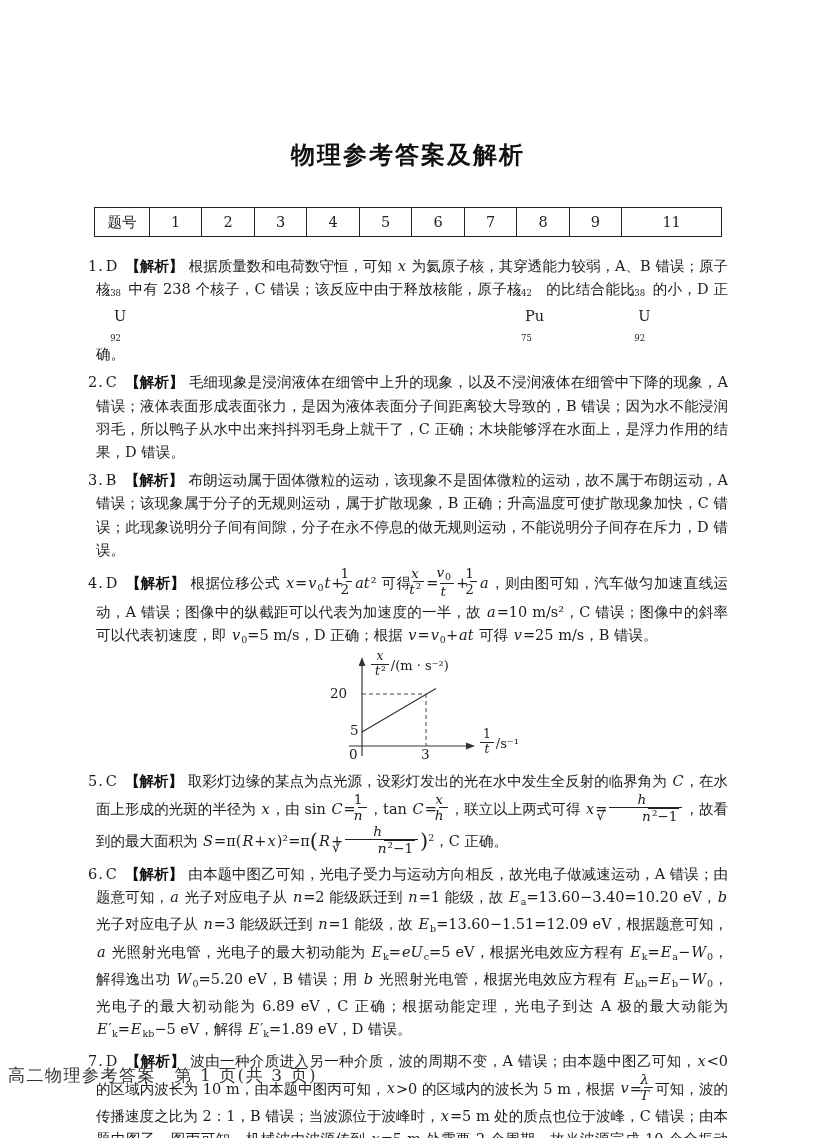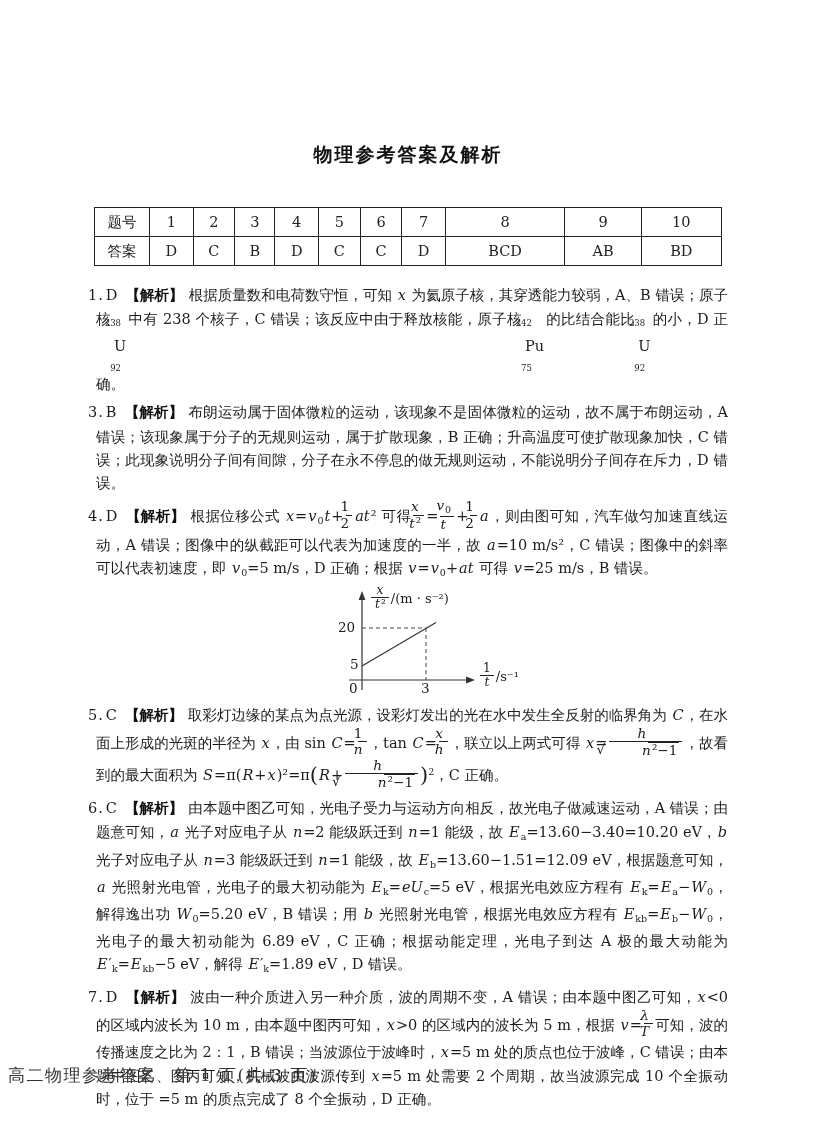--- a/index.html
+++ b/index.html
@@ -6,39 +6,39 @@
   body{
     width:817px;height:1138px;position:relative;background:#ffffff;
     font-family:"DejaVu Serif","Liberation Serif",serif;
     color:#1c1c1c;
     -webkit-font-smoothing:antialiased;
   }
   .sheet{position:absolute;left:88px;top:0;width:640px;}
   .title{
     padding-top:139px;text-align:center;
     font-family:Liberation Serif, serif;
-    font-weight:700;font-size:19px;line-height:32px;letter-spacing:2px;color:#111;
+    font-weight:700;font-size:24px;line-height:32px;letter-spacing:2px;color:#111;
   }
   table.ans{
     width:628px;margin:36px auto 18px auto;border-collapse:collapse;
   }
   table.ans td{
     border:1px solid #222;height:28px;text-align:center;vertical-align:middle;
     font-size:14.5px;padding:0;color:#222;
   }
   table.ans td.hd{width:54px;}
   .sol{
     margin:0 0 5px 0;text-align:justify;
     font-size:14.5px;line-height:23.2px;
     padding-left:8px;text-indent:-8px;
   }
   .sol .no{letter-spacing:1px;}
   .sol .ansl{margin:0 8px 0 2px;}
   .sol .tag{
-    font-family:Liberation Mono, monospace;
+    font-family:Liberation Serif, serif;
     font-weight:700;margin-right:5px;color:#111;
   }
   i.vr{font-style:italic;padding:0 1px;}
   .sb{font-size:9.5px;vertical-align:-3px;}
   .sp{font-size:9.5px;vertical-align:5px;}
   .frac{
     display:inline-flex;flex-direction:column;vertical-align:middle;
     text-align:center;font-size:0.94em;line-height:1.12;margin:0 2px;
     position:relative;top:-2px;
   }
@@ -72,34 +72,21 @@
           <td class="hd">题号</td>
           <td>1</td>
           <td>2</td>
           <td>3</td>
           <td>4</td>
           <td>5</td>
           <td>6</td>
           <td>7</td>
           <td>8</td>
           <td>9</td>
-          <td>10</td>
-        </tr>
-        <tr>
-          <td class="hd">答案</td>
-          <td>D</td>
-          <td>C</td>
-          <td>B</td>
-          <td>D</td>
-          <td>C</td>
-          <td>C</td>
-          <td>D</td>
-          <td>BCD</td>
-          <td>AB</td>
-          <td>BD</td>
+          <td>11</td>
         </tr>
       </tbody>
   </table>
 
   <div id="sols-a">
       <div class="sol"><span class="no">1.</span><span class="ansl">D</span><b class="tag">【解析】</b>根据质量数和电荷数守恒，可知 <i class="vr">x</i> 为氦原子核，其穿透能力较弱，A、B 错误；原子核<span class="nuc">
           <span class="az">
             <span>238</span>
             <span>92</span>
           </span>
@@ -110,20 +97,21 @@
             <span>75</span>
           </span>
           <span>Pu</span>
         </span>的比结合能比<span class="nuc">
           <span class="az">
             <span>238</span>
             <span>92</span>
           </span>
           <span>U</span>
         </span>的小，D 正确。</div>
+      <div class="sol"><span class="no">2.</span><span class="ansl">C</span><b class="tag">【解析】</b>毛细现象是浸润液体在细管中上升的现象，以及不浸润液体在细管中下降的现象，A 错误；液体表面形成表面张力，是因为液体表面分子间距离较大导致的，B 错误；因为水不能浸润羽毛，所以鸭子从水中出来抖抖羽毛身上就干了，C 正确；木块能够浮在水面上，是浮力作用的结果，D 错误。</div>
       <div class="sol"><span class="no">3.</span><span class="ansl">B</span><b class="tag">【解析】</b>布朗运动属于固体微粒的运动，该现象不是固体微粒的运动，故不属于布朗运动，A 错误；该现象属于分子的无规则运动，属于扩散现象，B 正确；升高温度可使扩散现象加快，C 错误；此现象说明分子间有间隙，分子在永不停息的做无规则运动，不能说明分子间存在斥力，D 错误。</div>
       <div class="sol"><span class="no">4.</span><span class="ansl">D</span><b class="tag">【解析】</b>根据位移公式 <i class="vr">x</i>=<i class="vr">v</i><span class="sb">0</span><i class="vr">t</i>+<span class="frac">
           <span class="fn">1</span>
           <span class="fd">2</span>
         </span><i class="vr">at</i>² 可得<span class="frac">
           <span class="fn"><i class="vr">x</i></span>
           <span class="fd"><i class="vr">t</i>²</span>
         </span>=<span class="frac">
           <span class="fn"><i class="vr">v</i><span class="sb">0</span></span>
           <span class="fd"><i class="vr">t</i></span>
@@ -150,21 +138,21 @@
       </g>
     </svg>
     <span class="flabel" style="left:47px;top:-4px;"><span><span class="frac">
             <span class="fn"><i class="vr">x</i></span>
             <span class="fd"><i class="vr">t</i>²</span>
           </span>/(m · s⁻²)</span></span>
     <span class="flabel" style="left:156px;top:74px;"><span><span class="frac">
             <span class="fn">1</span>
             <span class="fd"><i class="vr">t</i></span>
           </span>/s⁻¹</span></span>
-    <span class="ftick" style="left:16px;top:29px;">20</span>
+    <span class="ftick" style="left:8px;top:29px;">20</span>
     <span class="ftick" style="left:28px;top:66px;">5</span>
     <span class="ftick" style="left:27px;top:90px;">0</span>
     <span class="ftick" style="left:99px;top:90px;">3</span>
   </div>
 
   <div id="sols-b">
       <div class="sol"><span class="no">5.</span><span class="ansl">C</span><b class="tag">【解析】</b>取彩灯边缘的某点为点光源，设彩灯发出的光在水中发生全反射的临界角为 <i class="vr">C</i>，在水面上形成的光斑的半径为 <i class="vr">x</i>，由 sin <i class="vr">C</i>=<span class="frac">
           <span class="fn">1</span>
           <span class="fd"><i class="vr">n</i></span>
         </span>，tan <i class="vr">C</i>=<span class="frac">

